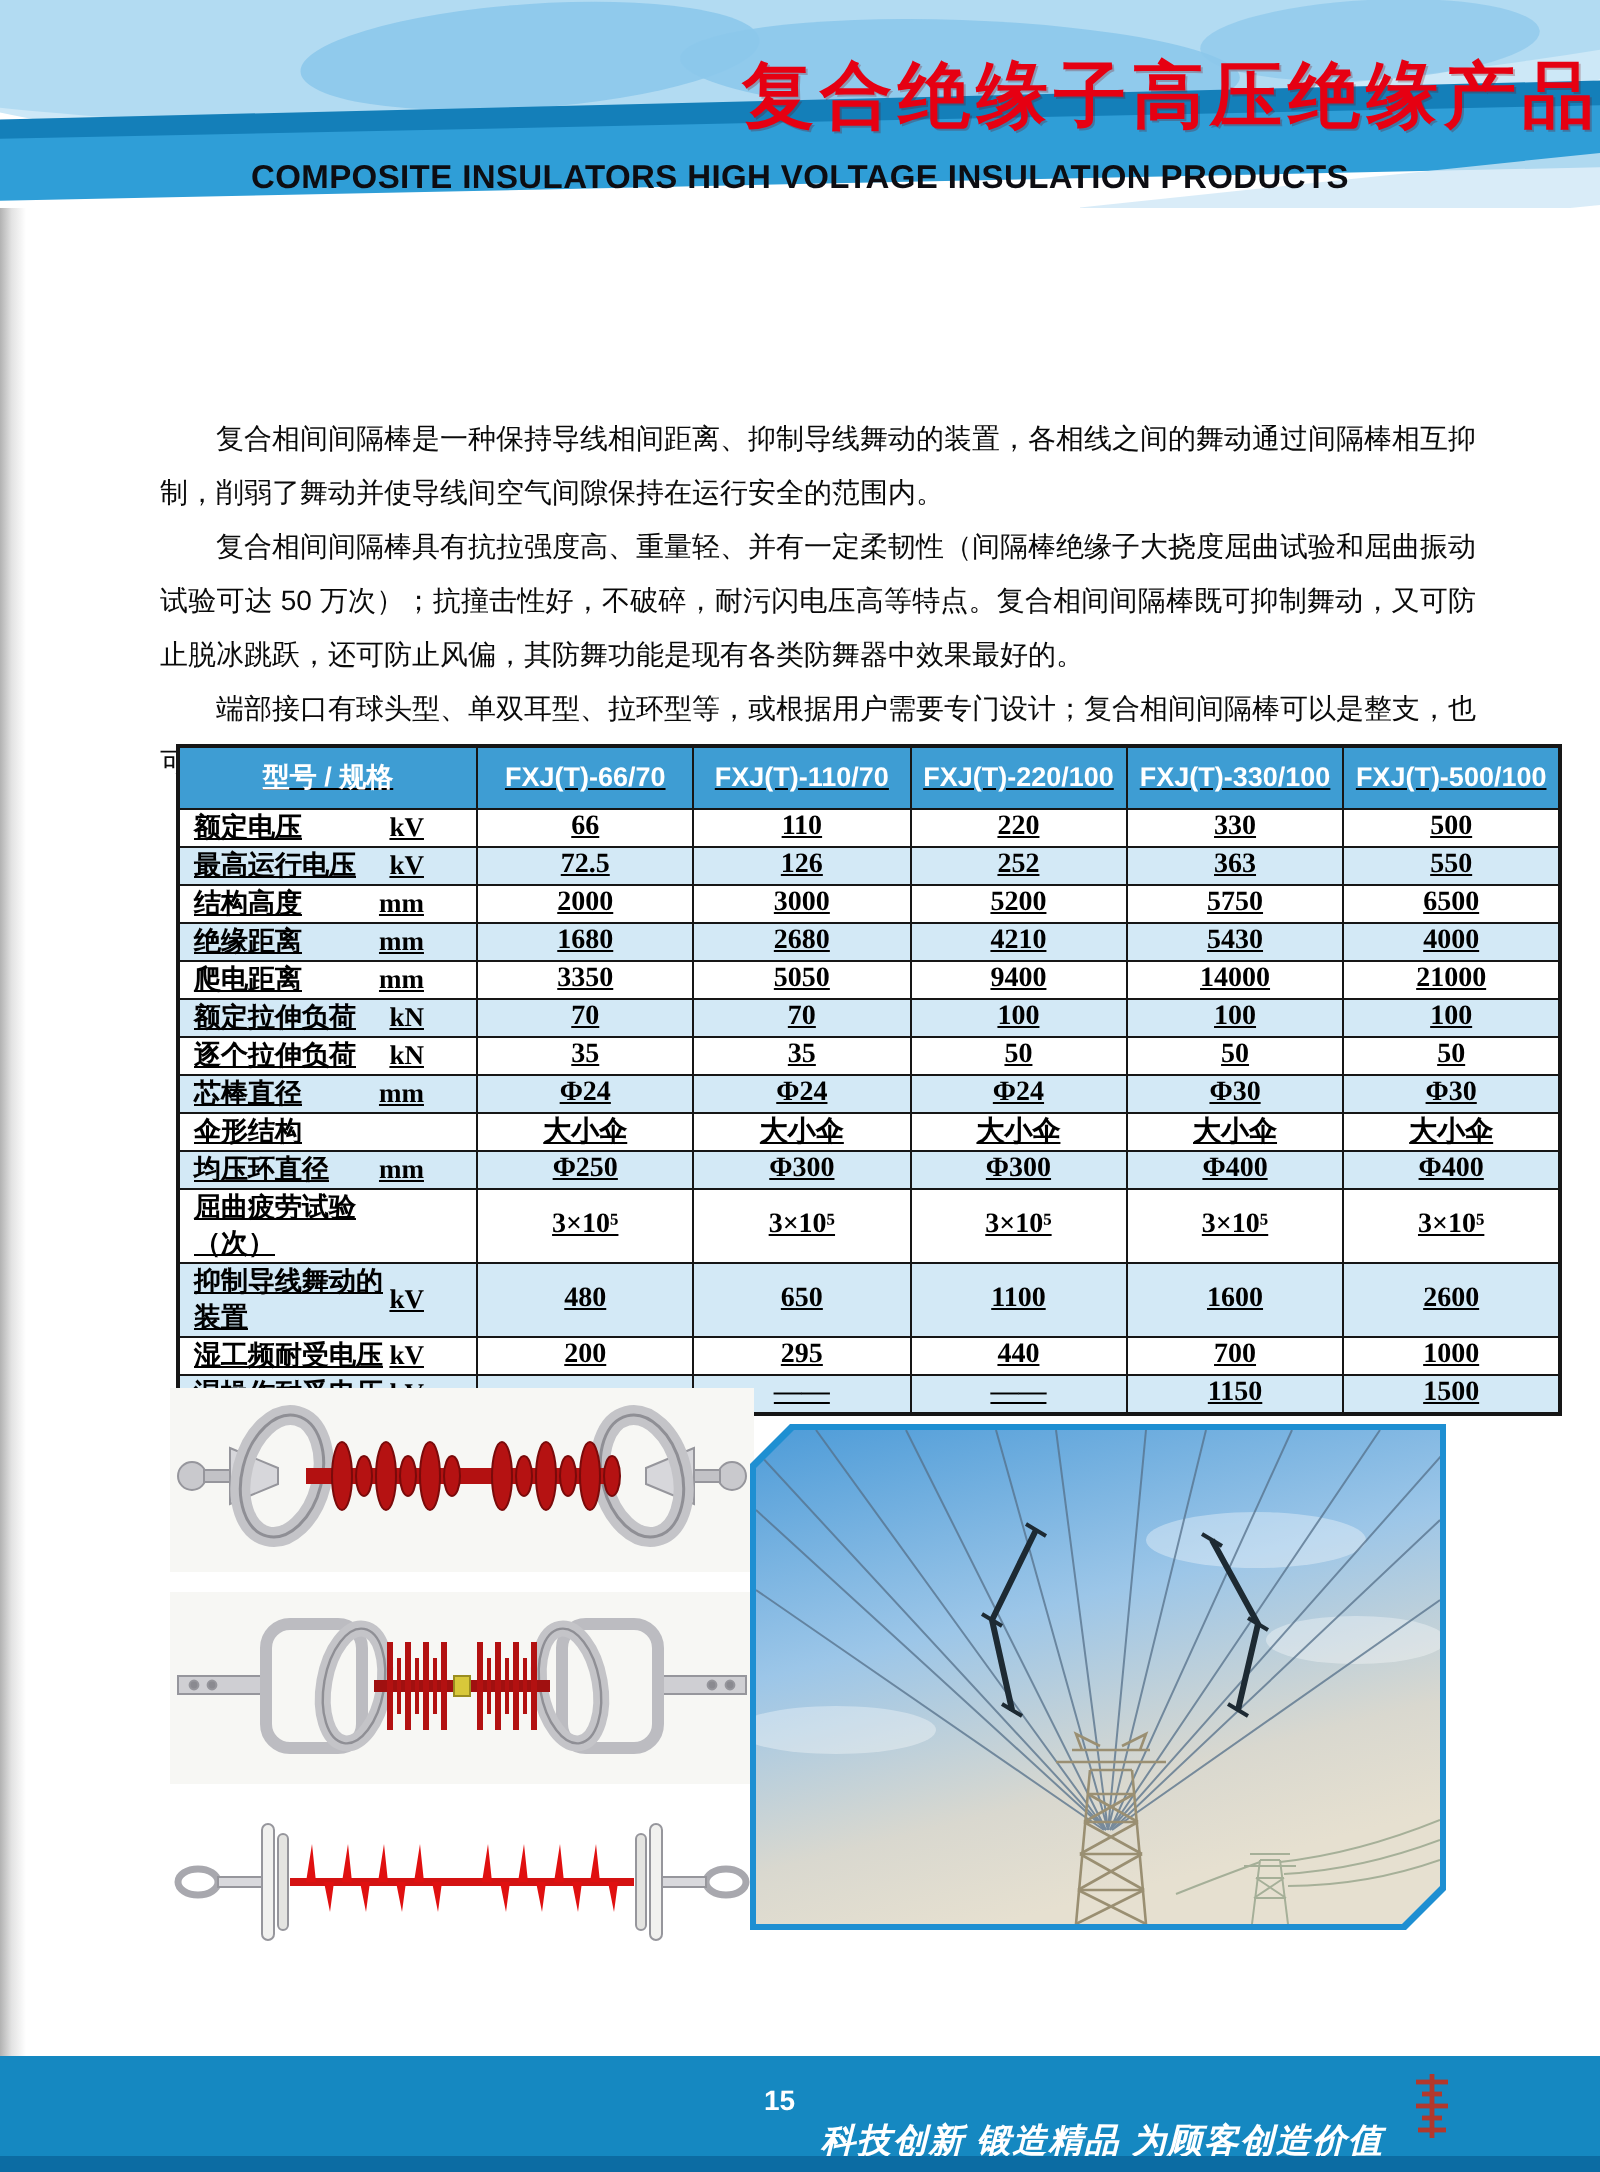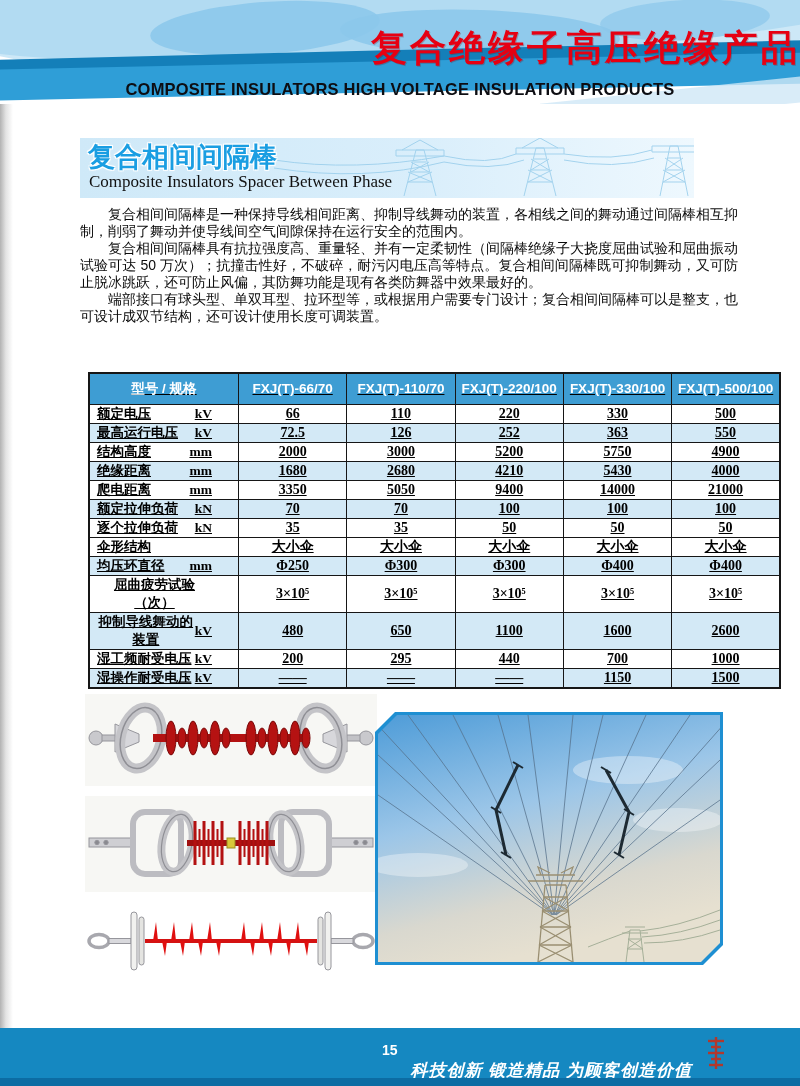--- a/index.html
+++ b/index.html
@@ -42,33 +42,33 @@
   
   .banner{position:absolute;left:80px;top:138px;width:614px;height:60px;
     background:linear-gradient(90deg,#cfe9f8 0%,#d9eefb 55%,#eef8fe 100%);overflow:hidden;}
   .banner-towers{position:absolute;right:0;top:0;height:60px;}
   .banner h2{position:absolute;left:8px;top:1px;font-size:27px;font-weight:bold;color:var(--banner-title);
     text-shadow:-1px -1px 0 #fff,1px -1px 0 #fff,-1px 1px 0 #fff,1px 1px 0 #fff,0 0 3px #fff;}
   .banner .sub{position:absolute;left:9px;top:34px;font-size:17px;color:#111;
     font-family:"Liberation Serif",serif;}
 
   
-  .body-text{position:absolute;left:80px;top:206px;width:658px;font-size:14px;line-height:17px;
+  .body-text{position:absolute;left:80px;top:206px;width:658px;font-size:14px;line-height:27px;
     color:#0a0a0a;text-align:justify;}
   .body-text p{text-indent:2em;}
 
   
   .spec-table{position:absolute;left:88px;top:372px;width:693px;border-collapse:collapse;
     font-family:"Liberation Serif",serif;color:#000;text-decoration:underline;}
   .spec-table th,.spec-table td{border:1px solid #161616;text-align:center;font-weight:bold;}
   .spec-table{border:2px solid #161616;}
   .spec-table thead th{background:var(--table-head);color:#fff;height:31px;
     font-family:"Liberation Sans",sans-serif;font-size:13.5px;font-weight:bold;}
   .spec-table td{height:19px;font-size:14px;}
-  .spec-table td.c1{text-align:center;}
+  .spec-table td.c1{text-align:left;}
   .spec-table tr.alt td{background:var(--row-alt);}
   .spec-table td.c1 .cellwrap{display:flex;justify-content:space-between;align-items:center;
     padding:0 26px 0 7px;font-size:13.5px;}
   .spec-table col.c1{width:135px;}
   .spec-table col.cv{width:97.8px;}
 
   
   .products{position:absolute;left:85px;top:694px;width:292px;}
   .ill{display:block;margin-bottom:0;}
   .panel{background:#f7f7f4;}
@@ -101,33 +101,20 @@
     <div class="blob b1"></div>
     <div class="blob b2"></div>
     <div class="blob b3"></div>
     <div class="band-dark"></div>
     <div class="band"></div>
     <div class="streak"></div>
     <h1 class="title-cn">复合绝缘子高压绝缘产品</h1>
     <div class="title-en">COMPOSITE INSULATORS HIGH VOLTAGE INSULATION PRODUCTS</div>
   </div>
 
-  <div class="banner">
-    <svg class="banner-towers" width="420" height="60" viewBox="0 0 420 60">
-      <g stroke="#9ccfec" stroke-width="1" fill="none" opacity="0.9">
-        <path d="M130,58 L142,12 L150,12 L162,58 M134,44 L158,44 M137,34 L155,34 M140,24 L152,24 M134,44 L158,34 M134,34 L158,44 M137,24 L155,34 M137,34 L155,24 M122,18 L170,18 L170,12 L122,12 Z M128,12 L146,2 L164,12"></path>
-        <path d="M250,58 L262,10 L270,10 L282,58 M254,44 L278,44 M257,32 L275,32 M260,21 L272,21 M254,44 L278,32 M254,32 L278,44 M257,21 L275,32 M257,32 L275,21 M242,16 L290,16 L290,10 L242,10 Z M248,10 L266,0 L284,10"></path>
-        <path d="M386,58 L396,8 L404,8 L414,58 M389,44 L411,44 M391,32 L409,32 M393,20 L407,20 M389,44 L411,32 M389,32 L411,44 M391,20 L409,32 M391,32 L409,20 M378,14 L420,14 M378,14 L378,8 L420,8"></path>
-        <path d="M0,22 Q80,34 170,18 M170,18 Q215,28 242,16 M290,16 Q340,24 378,12"></path>
-        <path d="M0,30 Q90,44 170,24 M170,24 Q218,34 250,22 M290,22 Q340,32 380,20"></path>
-      </g>
-    </svg>
-    <h2>复合相间间隔棒</h2>
-    <div class="sub">Composite Insulators Spacer Between Phase</div>
-  </div>
 
   <div class="body-text">
       <p>复合相间间隔棒是一种保持导线相间距离、抑制导线舞动的装置，各相线之间的舞动通过间隔棒相互抑制，削弱了舞动并使导线间空气间隙保持在运行安全的范围内。</p>
       <p>复合相间间隔棒具有抗拉强度高、重量轻、并有一定柔韧性（间隔棒绝缘子大挠度屈曲试验和屈曲振动试验可达 50 万次）；抗撞击性好，不破碎，耐污闪电压高等特点。复合相间间隔棒既可抑制舞动，又可防止脱冰跳跃，还可防止风偏，其防舞功能是现有各类防舞器中效果最好的。</p>
       <p>端部接口有球头型、单双耳型、拉环型等，或根据用户需要专门设计；复合相间间隔棒可以是整支，也可设计成双节结构，还可设计使用长度可调装置。</p>
     </div>
 
   <table class="spec-table">
     <colgroup>
       <col class="c1">
@@ -178,21 +165,21 @@
           <td class="c1">
             <div class="cellwrap">
               <span>结构高度</span>
               <span>mm</span>
             </div>
           </td>
           <td>2000</td>
           <td>3000</td>
           <td>5200</td>
           <td>5750</td>
-          <td>4900</td>
+          <td>6500</td>
         </tr>
         <tr class="alt">
           <td class="c1">
             <div class="cellwrap">
               <span>绝缘距离</span>
               <span>mm</span>
             </div>
           </td>
           <td>1680</td>
           <td>2680</td>
@@ -231,20 +218,33 @@
             <div class="cellwrap">
               <span>逐个拉伸负荷</span>
               <span>kN</span>
             </div>
           </td>
           <td>35</td>
           <td>35</td>
           <td>50</td>
           <td>50</td>
           <td>50</td>
+        </tr>
+        <tr class="alt">
+          <td class="c1">
+            <div class="cellwrap">
+              <span>芯棒直径</span>
+              <span>mm</span>
+            </div>
+          </td>
+          <td>Φ24</td>
+          <td>Φ24</td>
+          <td>Φ24</td>
+          <td>Φ30</td>
+          <td>Φ30</td>
         </tr>
         <tr>
           <td class="c1">
             <div class="cellwrap">
               <span>伞形结构</span>
               <span></span>
             </div>
           </td>
           <td>大小伞</td>
           <td>大小伞</td>

